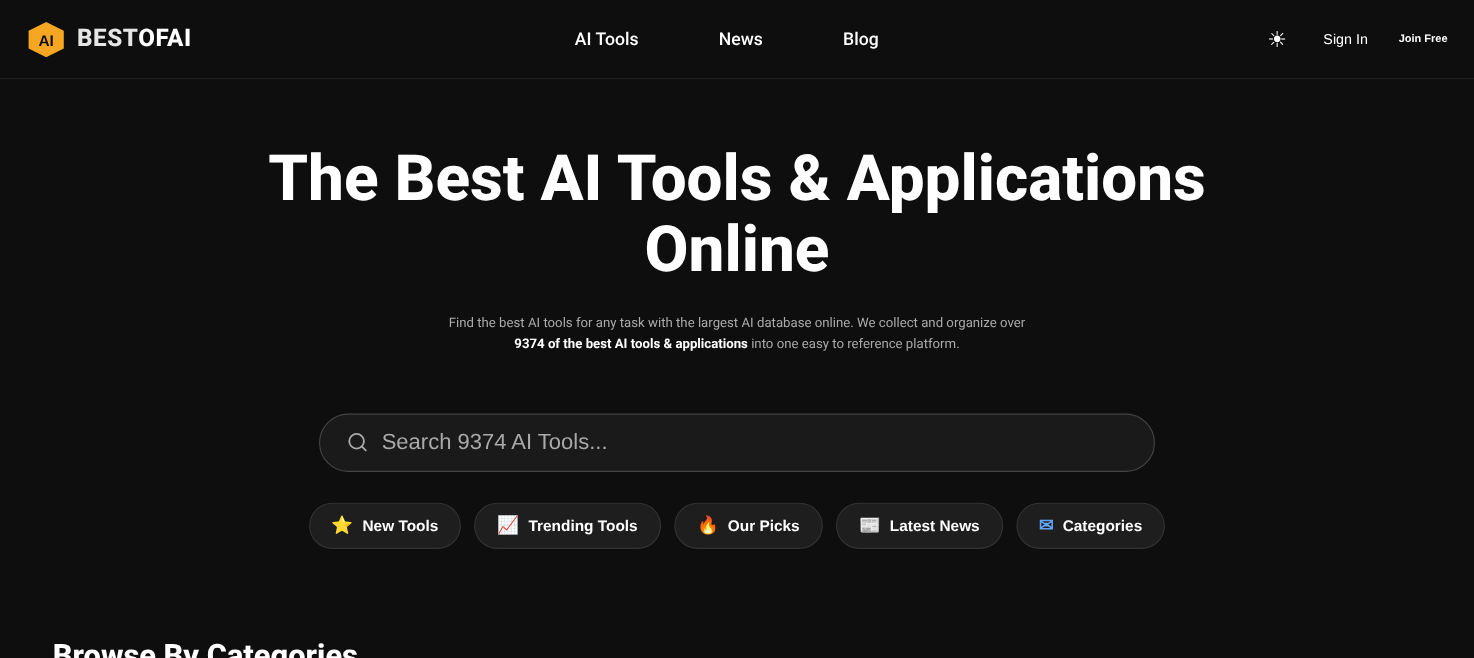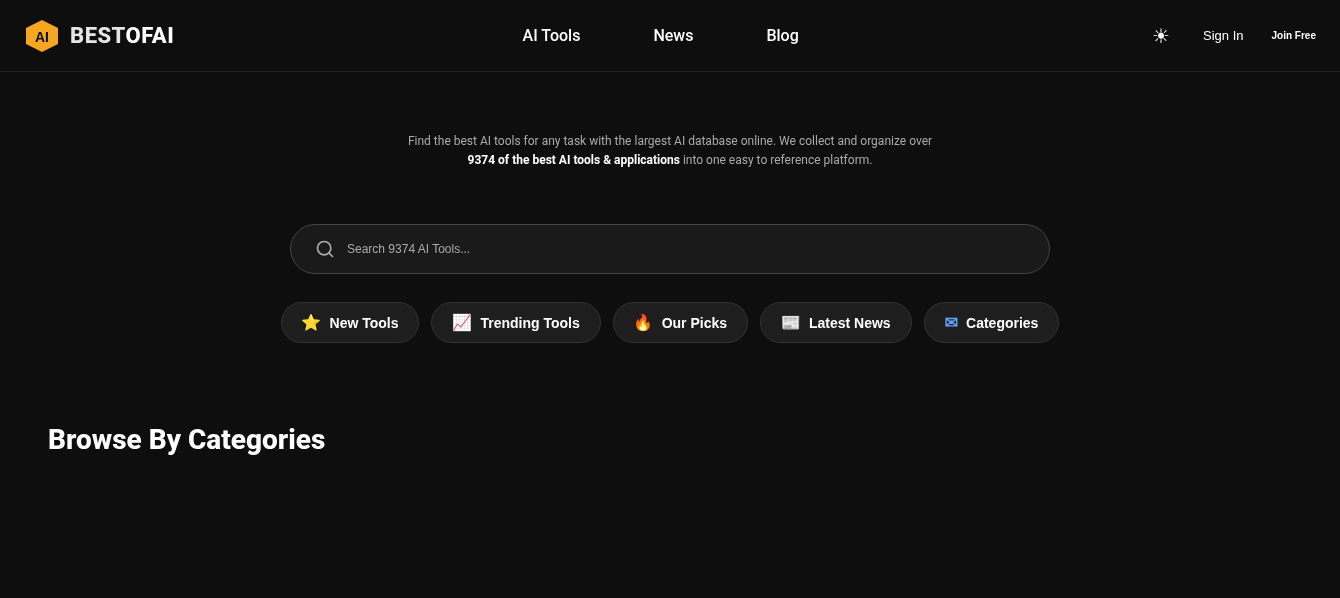--- a/index.html
+++ b/index.html
@@ -152,21 +152,21 @@
     .search-icon-svg {
       color: #aaaaaa;
       flex-shrink: 0;
     }
 
     .search-input {
       background: none;
       border: none;
       outline: none;
       color: #a3a3a3;
-      font-size: 12px;
+      font-size: 20px;
       width: 100%;
     }
 
     .search-input::placeholder {
       color: #aaaaaa;
     }
 
     
     .quick-links {
       display: flex;
@@ -227,20 +227,21 @@
   </nav>
 
   <div class="nav-right">
     <div class="theme-toggle">☀</div>
     <button class="sign-in-btn">Sign In</button>
     <button class="join-free-btn">Join Free</button>
   </div>
 </header>
 
 <section class="hero">
+  <h1 class="hero-title">The Best AI Tools &amp; Applications Online</h1>
 
   <p class="hero-subtitle">
     <span>Find the best AI tools for any task with the largest AI database online. We collect and organize over</span>
     <br>
     <strong>9374 of the best AI tools &amp; applications</strong>
     <span>into one easy to reference platform.</span>
   </p>
 
   <div class="search-bar-wrapper">
     <div class="search-bar">

